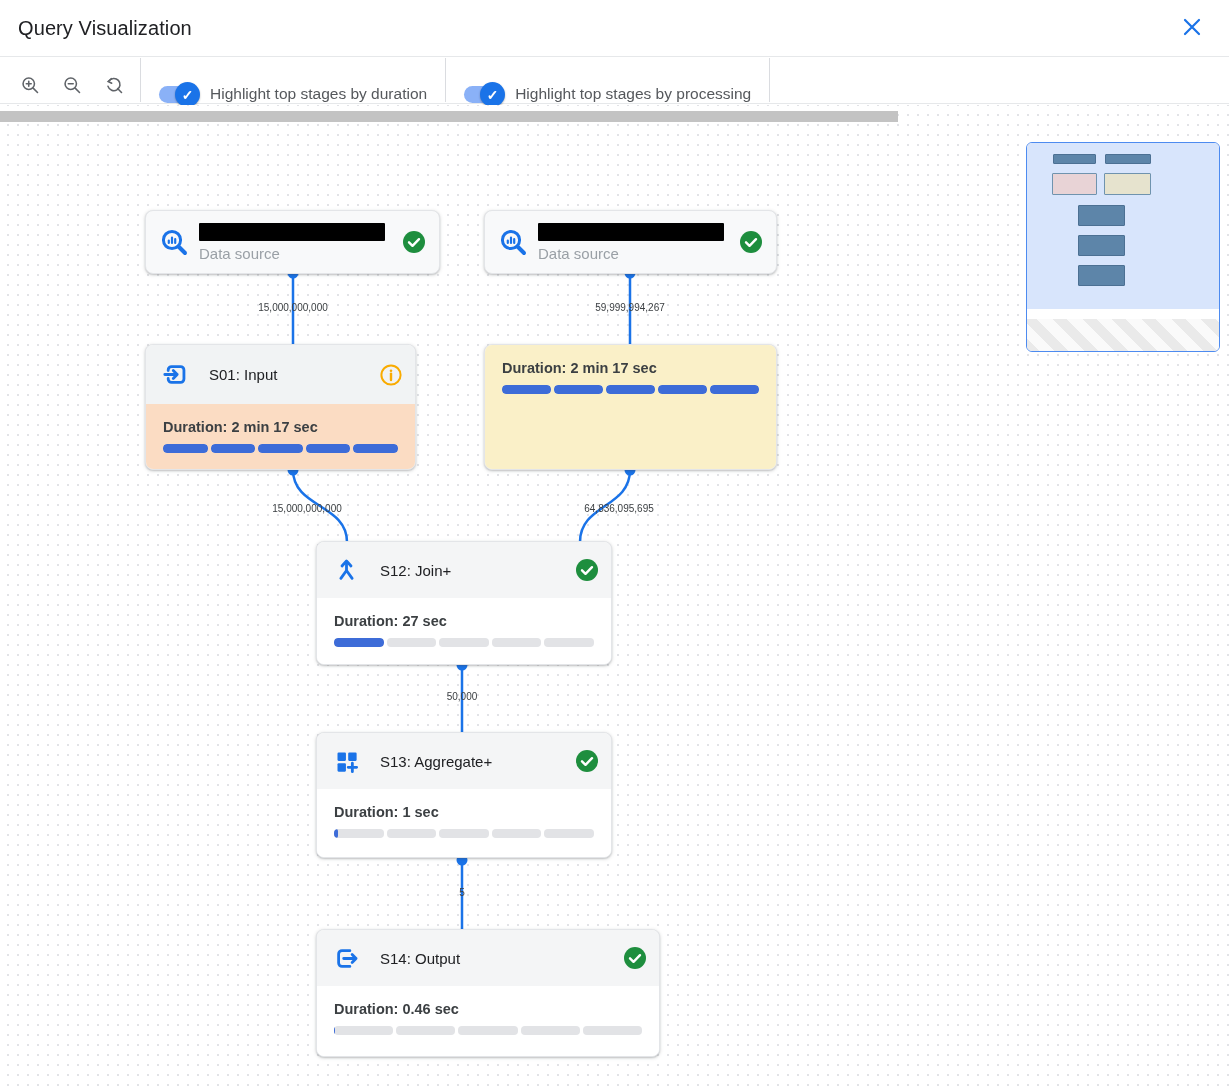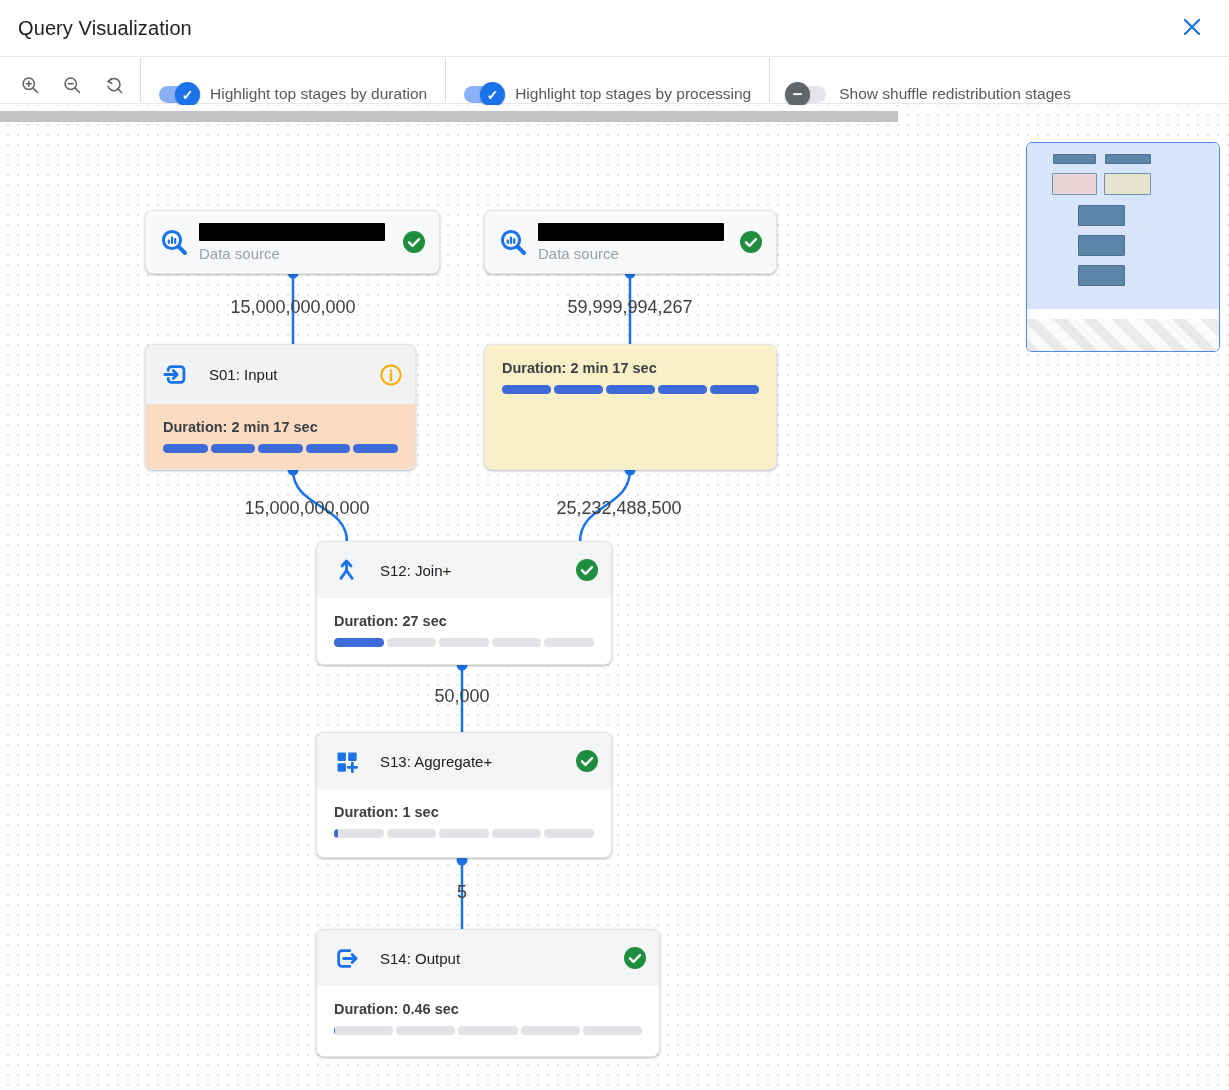--- a/index.html
+++ b/index.html
@@ -58,21 +58,21 @@
     background-color:#fff;
     background-image:radial-gradient(circle, #e2e3e7 1.15px, transparent 1.5px);
     background-size:10px 10px; background-position:3px 5px;
   }
   .hscroll { position:absolute; left:0; top:6px; width:898px; height:11px; background:#c3c3c3; }
 
   .edges-svg { position:absolute; left:0; top:0; width:1229px; height:985px; pointer-events:none; }
 
   .edge-label {
     position:absolute; transform:translate(-50%,-50%);
-    font-size:18px; color:#3c4043; white-space:nowrap;
+    font-size:10px; color:#3c4043; white-space:nowrap;
   }
 
   
   .node {
     position:absolute; background:#f8f9fa; border:1px solid #e3e5e8; border-radius:8px;
     box-shadow:0 1px 2px rgba(60,64,67,.25), 0 1px 4px rgba(60,64,67,.12);
     overflow:hidden; cursor:pointer;
   }
   .ds-node { display:flex; align-items:center; padding:0 12px 0 13px; }
   .ds-icon { width:30px; height:30px; flex:none; }
@@ -170,27 +170,20 @@
 
     <div class="tb-group toggle-group">
       <button class="tgl toggle-on">
         <span class="track"></span>
         <span class="thumb"></span>
       </button>
       <span class="tgl-label">Highlight top stages by processing</span>
     </div>
     <div class="tb-divider"></div>
 
-    <div class="tb-group toggle-group">
-      <button class="tgl toggle-off">
-        <span class="track"></span>
-        <span class="thumb"></span>
-      </button>
-      <span class="tgl-label">Show shuffle redistribution stages</span>
-    </div>
   </div>
 
   <div class="canvas">
     <div class="hscroll"></div>
 
     <svg class="edges-svg">
       <g stroke="#1a73e8" stroke-width="2.5" fill="none">
         <path d="M293,168 V239"></path>
         <path d="M630,168 V239"></path>
         <path d="M293,365 C293,403 347,399 347,437"></path>
@@ -204,21 +197,21 @@
         <circle cx="293" cy="365" r="5.5"></circle>
           <circle cx="630" cy="365" r="5.5"></circle>
         <circle cx="462" cy="560" r="5.5"></circle>
           <circle cx="462" cy="755" r="5.5"></circle>
       </g>
     </svg>
 
     <div class="edge-label" style="left:293px; top:202px;">15,000,000,000</div>
     <div class="edge-label" style="left:630px; top:202px;">59,999,994,267</div>
     <div class="edge-label" style="left:307px; top:403px;">15,000,000,000</div>
-    <div class="edge-label" style="left:619px; top:403px;">25,232,488,500</div>
+    <div class="edge-label" style="left:619px; top:403px;">64,836,095,695</div>
     <div class="edge-label" style="left:462px; top:591px;text-align:center;">50,000</div>
     <div class="edge-label" style="left:462px; top:787px;">5</div>
 
     <div class="node ds-node" style="left:145px; top:105px; width:295px; height:64px;">
       <span class="ds-icon">
         <svg viewBox="0 0 30 30" fill="none" stroke="#1a73e8">
             <circle cx="13" cy="13" r="8.6" stroke-width="3"></circle>
             <path d="M19.5 19.5 L26 26" stroke-width="4" stroke-linecap="round"></path>
             <path d="M9.8 13.5 v2.5 M13 10.5 v5.5 M16.2 12.2 v3.8" stroke-width="2.2" stroke-linecap="round"></path>
           </svg>

